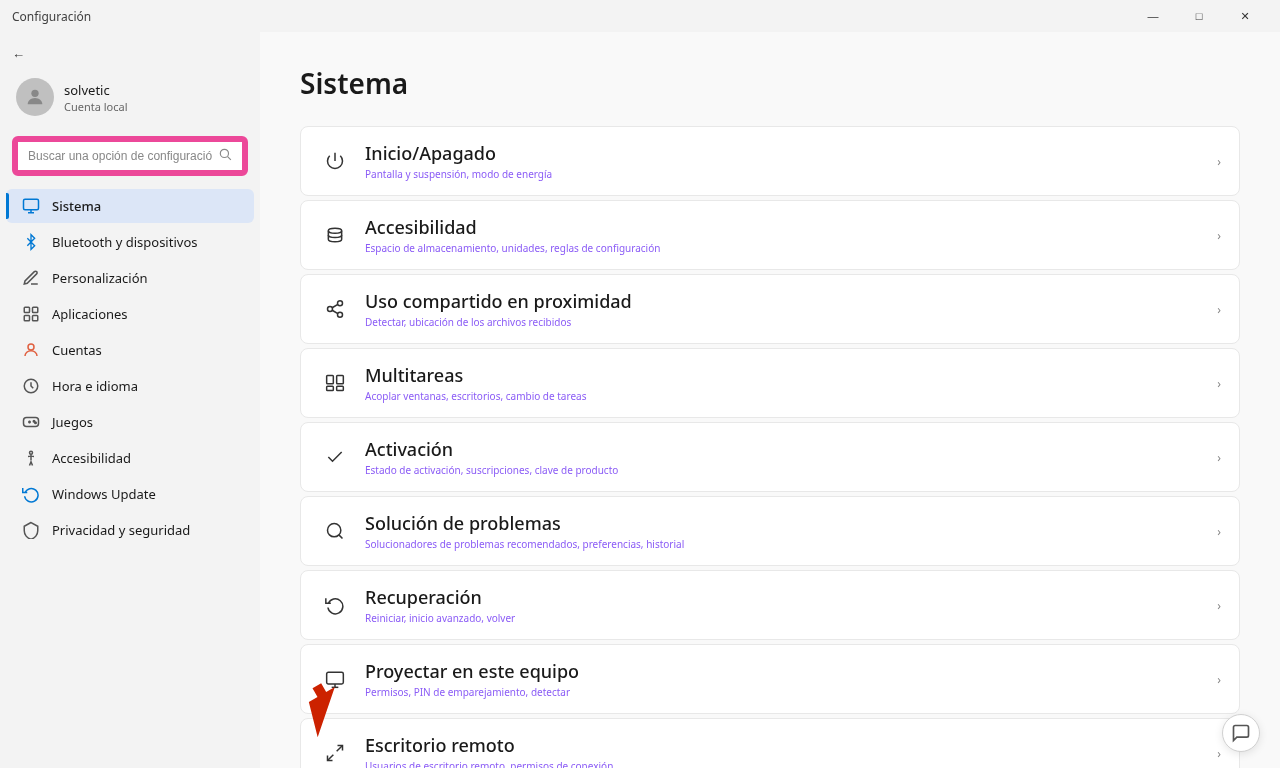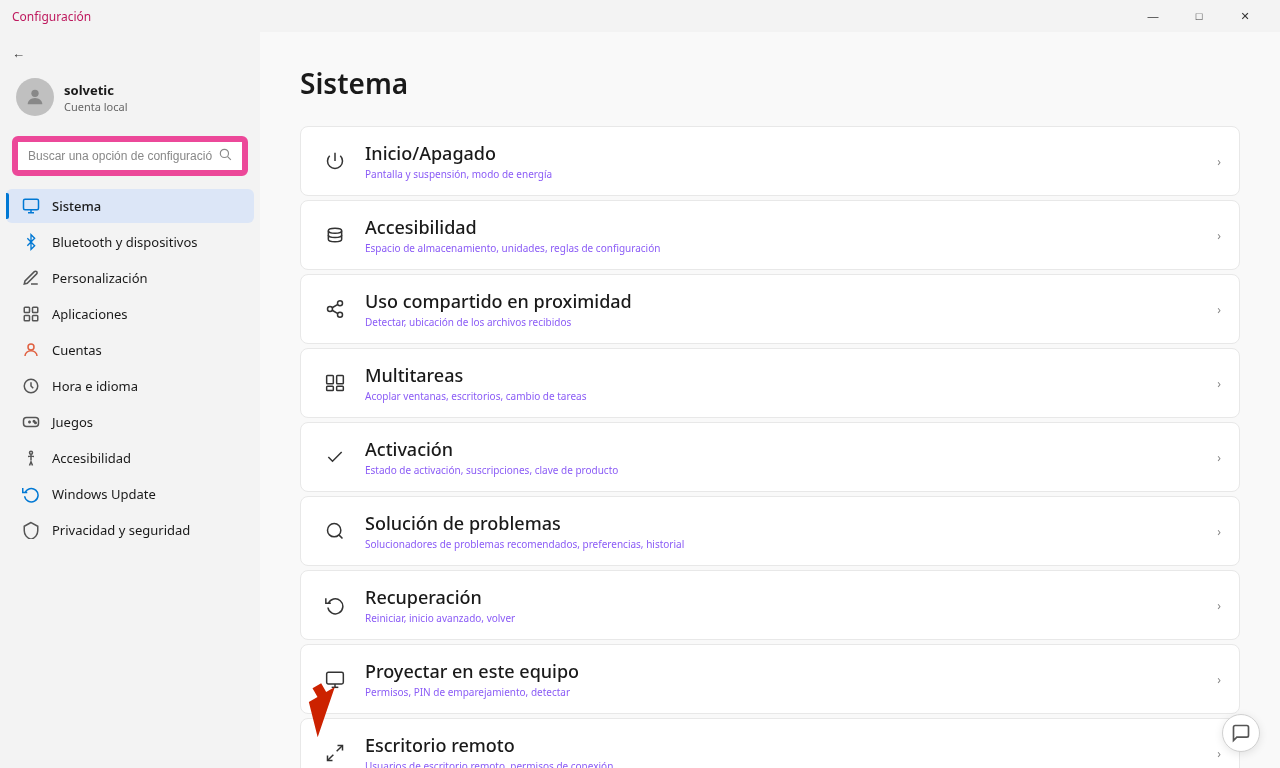--- a/index.html
+++ b/index.html
@@ -17,21 +17,21 @@
     .titlebar {
       background: #f3f3f3;
       height: 32px;
       display: flex;
       align-items: center;
       padding: 0 12px;
       flex-shrink: 0;
     }
     .titlebar-title {
       font-size: 12px;
-      color: #be185d;
+      color: #404040;
       flex: 1;
     }
     .titlebar-controls {
       display: flex;
       gap: 0;
     }
     .titlebar-btn {
       width: 46px;
       height: 32px;
       display: flex;
@@ -84,21 +84,21 @@
       border-radius: 50%;
       background: #c0c0c0;
       display: flex;
       align-items: center;
       justify-content: center;
       color: #fff;
       font-size: 18px;
       flex-shrink: 0;
     }
     .user-info { display: flex; flex-direction: column; }
-    .user-name { font-size: 13px; font-weight: 700; color: #1a1a1a; }
+    .user-name { font-size: 13px; font-weight: 400; color: #1a1a1a; }
     .user-type { font-size: 11px; color: #666; }
 
     .search-box {
       margin: 4px 12px 12px 12px;
       display: flex;
       align-items: center;
       background: white;
       border: 6px solid #ec4899;
       border-radius: 6px;
       padding: 5px 10px;

